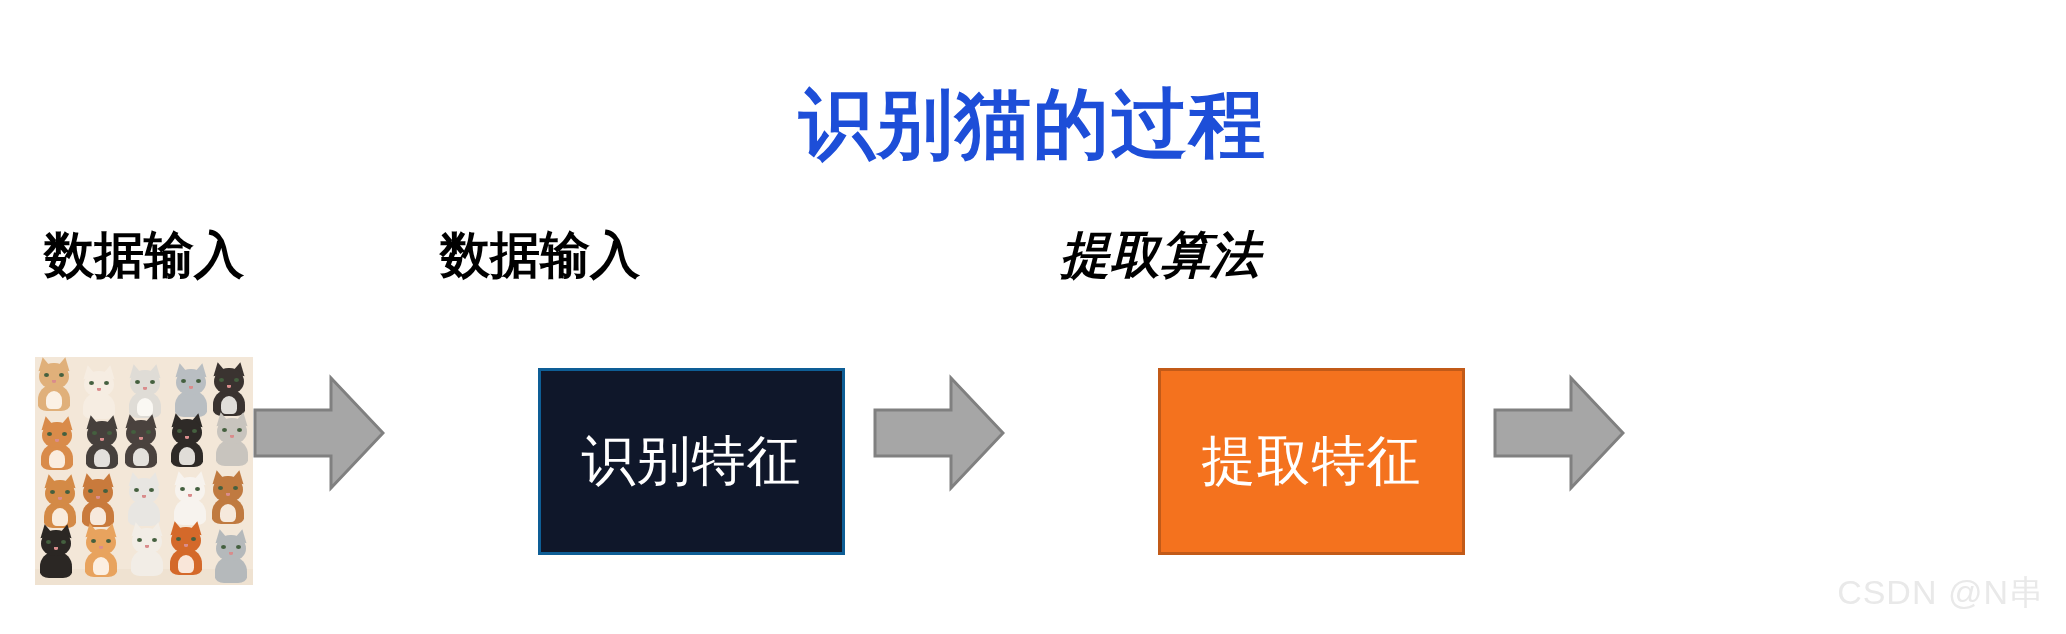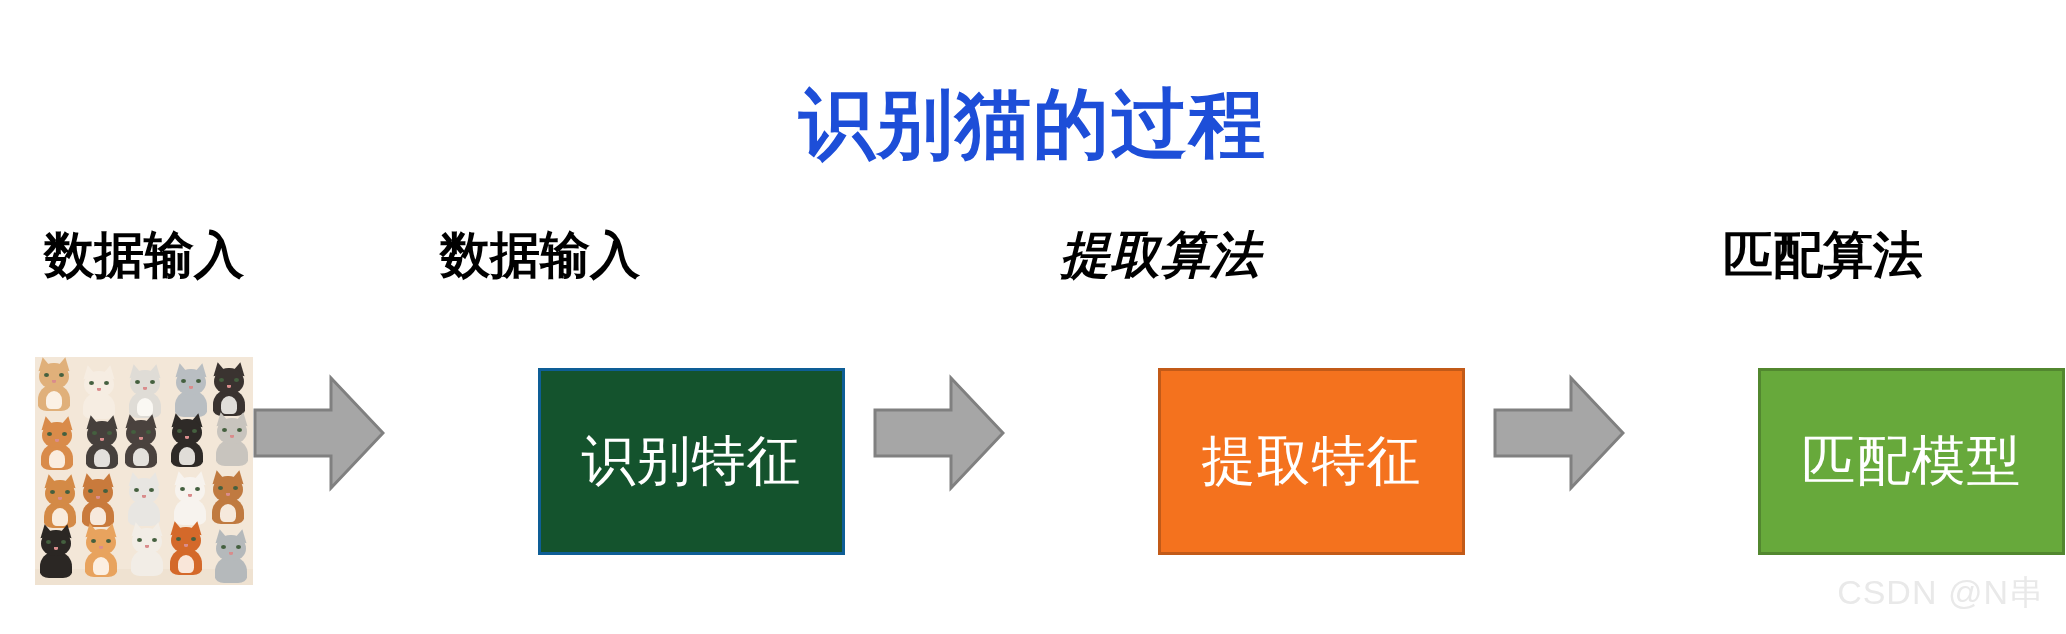--- a/index.html
+++ b/index.html
@@ -393,40 +393,36 @@
   </div>
 
   <div class="arrow" style="left:253px;">
     <svg viewBox="0 0 132 118" xmlns="http://www.w3.org/2000/svg">
       <polygon points="2,36 78,36 78,4 130,59 78,114 78,82 2,82" fill="#A6A6A6" stroke="#808080" stroke-width="3" stroke-linejoin="miter"></polygon>
     </svg>
   </div>
 
   <div class="stage" id="stage-recognize">
     <div class="stage-label">数据输入</div>
-    <div class="proc-box" id="box-recognize" style="left: 138px; background: #14532d; border: 3px solid rgb(14, 94, 150); color: rgb(255, 255, 255);">识别特征</div>
+    <div class="proc-box" id="box-recognize" style="left: 138px; background: #0f172a; border: 3px solid rgb(14, 94, 150); color: rgb(255, 255, 255);">识别特征</div>
   </div>
 
   <div class="arrow" style="left:873px;">
     <svg viewBox="0 0 132 118" xmlns="http://www.w3.org/2000/svg">
       <polygon points="2,36 78,36 78,4 130,59 78,114 78,82 2,82" fill="#A6A6A6" stroke="#808080" stroke-width="3" stroke-linejoin="miter"></polygon>
     </svg>
   </div>
 
   <div class="stage" id="stage-extract">
     <div class="stage-label">提取算法</div>
     <div class="proc-box" id="box-extract" style="left: 138px; background: rgb(244, 114, 30); border: 3px solid rgb(194, 90, 24); color: rgb(255, 255, 255);">提取特征</div>
   </div>
 
   <div class="arrow" style="left:1493px;">
     <svg viewBox="0 0 132 118" xmlns="http://www.w3.org/2000/svg">
       <polygon points="2,36 78,36 78,4 130,59 78,114 78,82 2,82" fill="#A6A6A6" stroke="#808080" stroke-width="3" stroke-linejoin="miter"></polygon>
     </svg>
   </div>
 
-  <div class="stage" id="stage-match">
-    <div class="stage-label">匹配算法</div>
-    <div class="proc-box" id="box-match" style="left: 118px; background: rgb(103, 169, 59); border: 3px solid rgb(82, 135, 47); color: rgb(255, 255, 255);">匹配模型</div>
-  </div>
 
 </div>
 
 <div id="watermark">CSDN @N串</div>
 
 </body></html>

